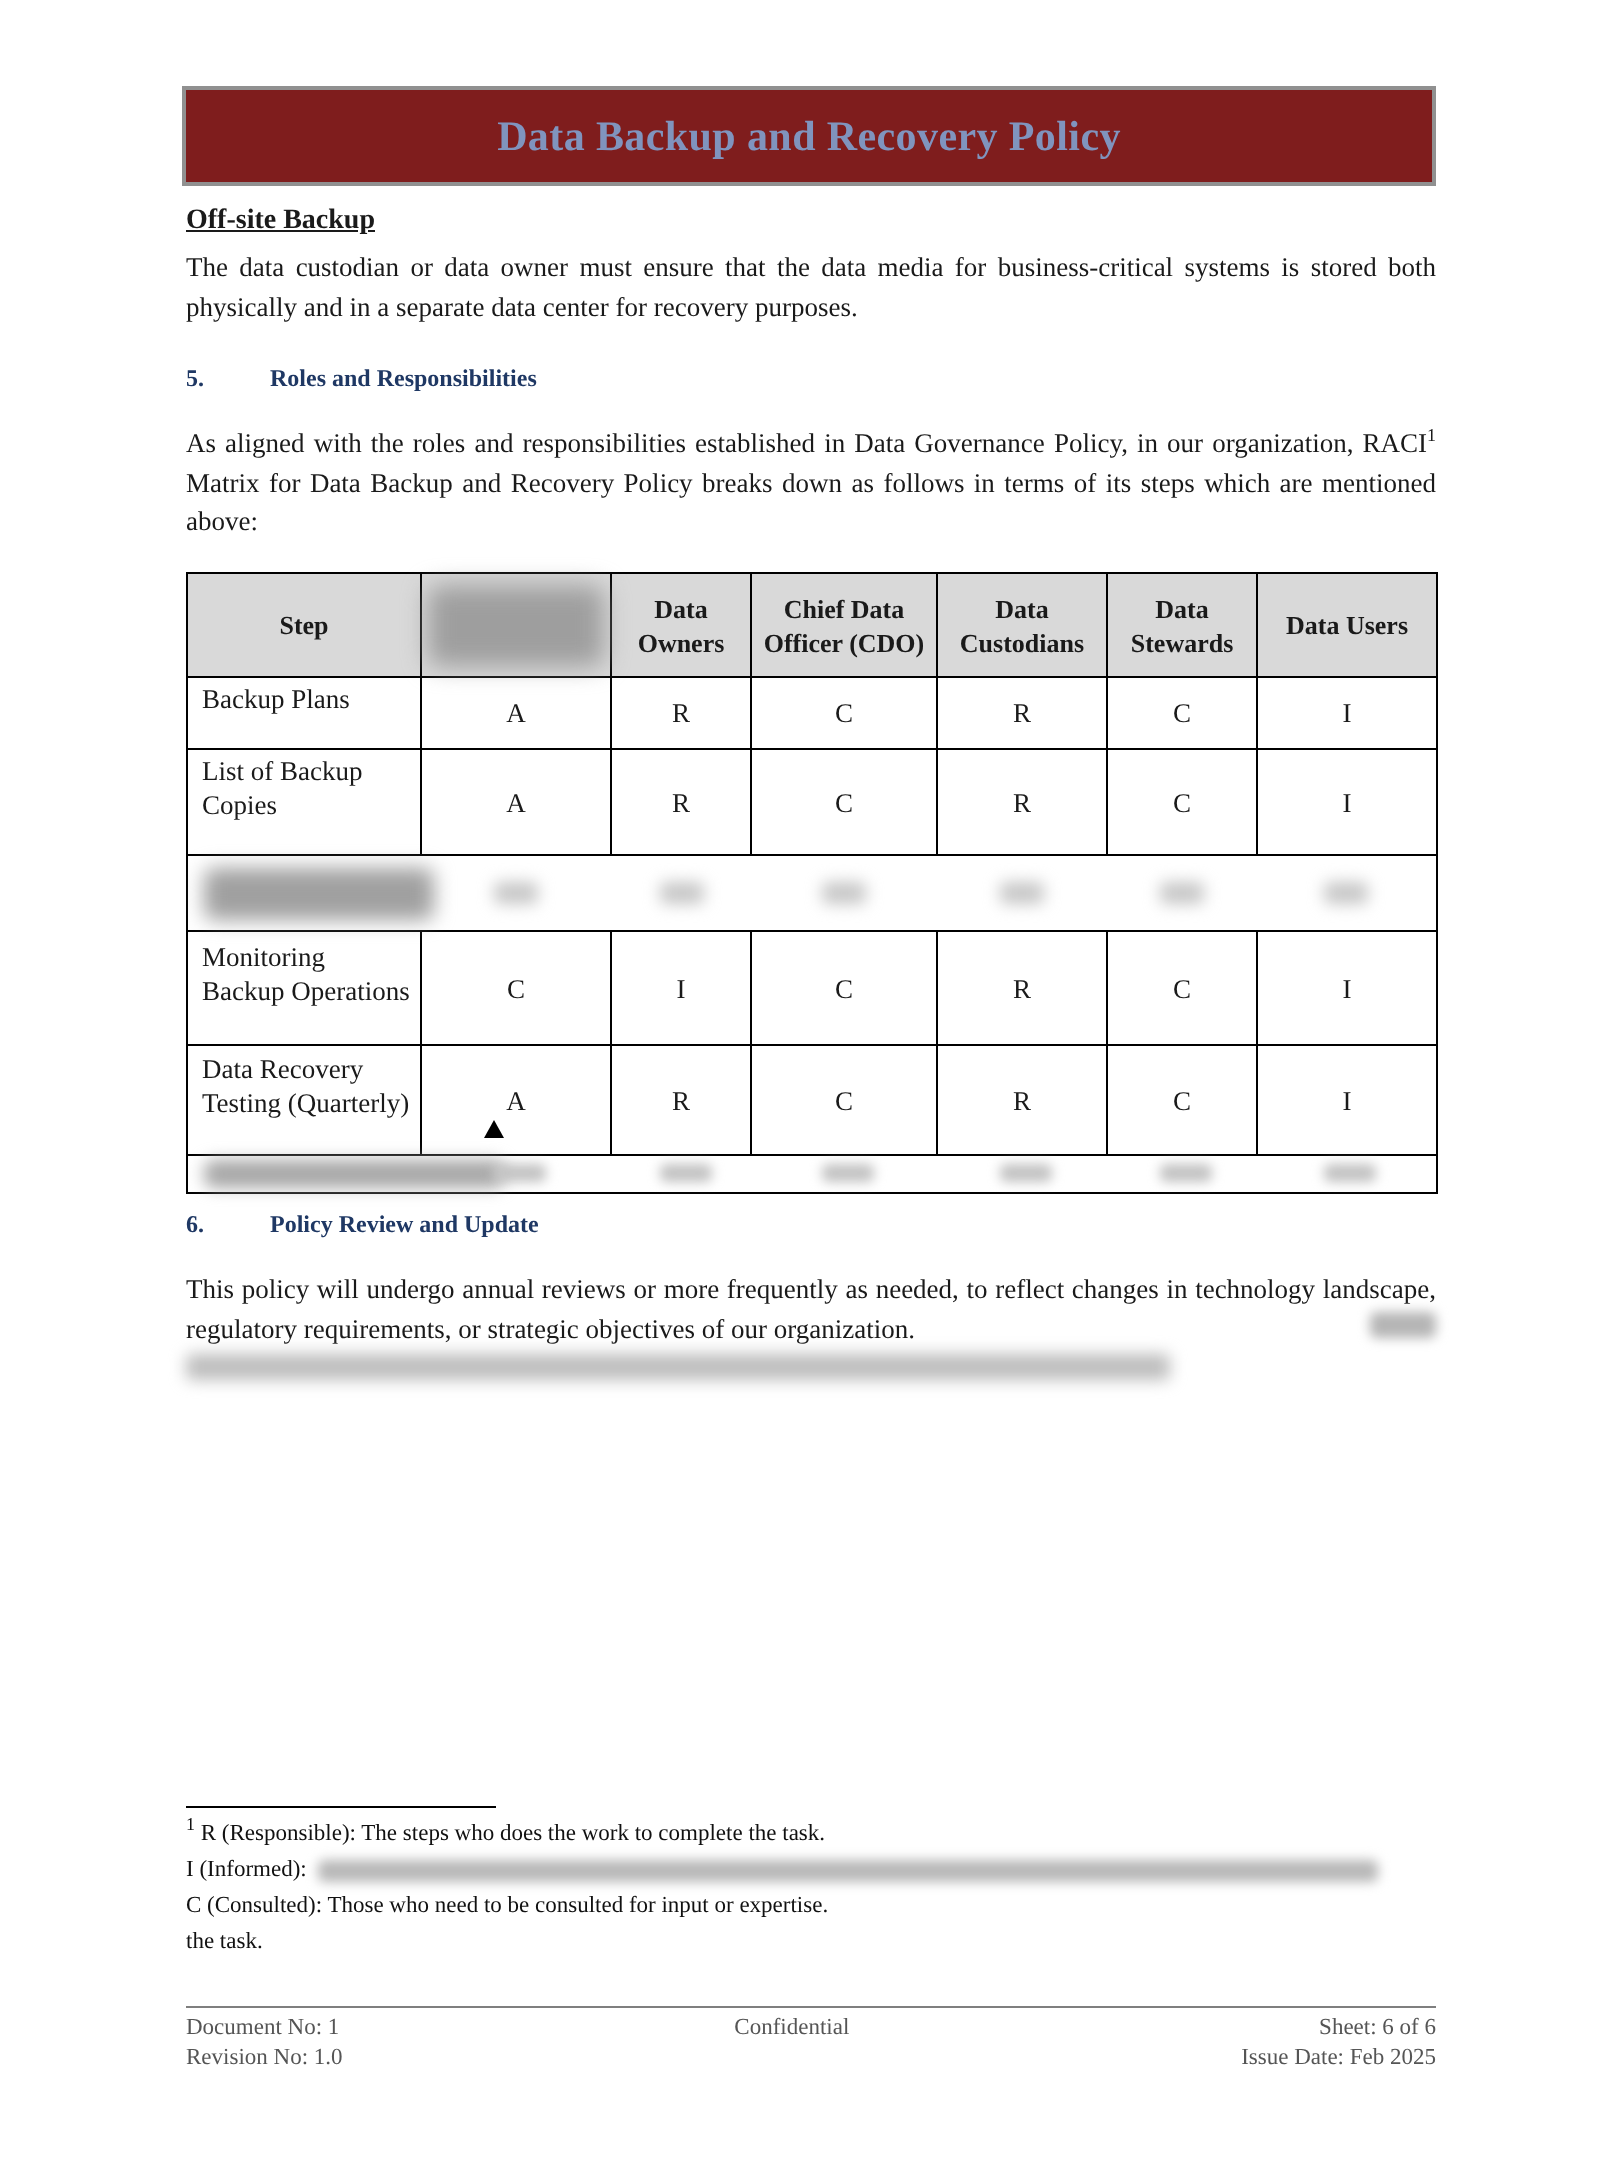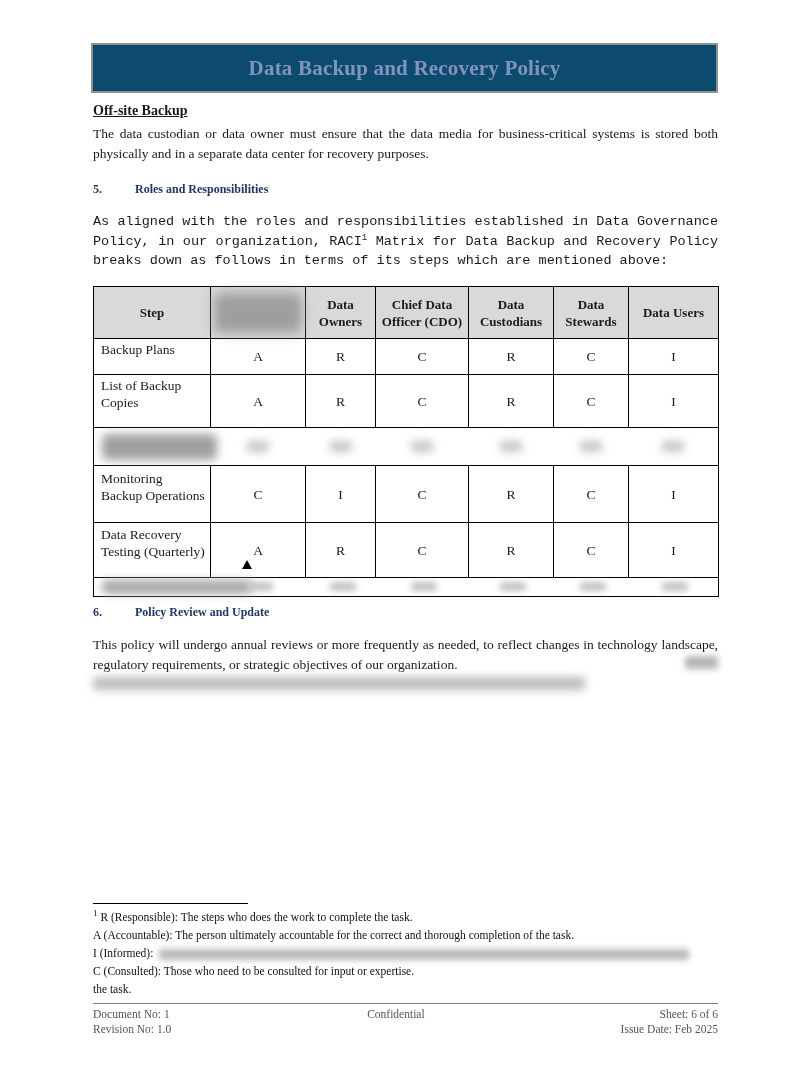--- a/index.html
+++ b/index.html
@@ -6,21 +6,21 @@
   html,body { background:#ffffff; }
   .page {
     position:relative; width:802px; height:1090px; background:#ffffff;
     font-family:"Liberation Serif","DejaVu Serif",serif; color:#1a1a1a;
     overflow:hidden;
   }
 
   
   .title-box {
     position:absolute; left:91px; top:43px; width:627px; height:50px;
-    background:#0c4a6e; border:2px solid #909090;
+    background:#7f1d1d; border:2px solid #909090;
     display:flex; align-items:center; justify-content:center;
   }
   .title-box h1 {
     font-size:21px; font-weight:bold; color:#8094BE; letter-spacing:.2px;
   }
 
   
   .offsite-heading {
     position:absolute; left:93px; top:103px;
     font-size:14px; font-weight:bold; text-decoration:underline;
@@ -34,21 +34,21 @@
   .sec-heading {
     position:absolute; left:93px; width:625px;
     font-size:12px; font-weight:bold; color:#1F3864;
   }
   .sec-heading .num { display:inline-block; width:42px; }
   .h5 { top:182px; }
   .h6 { top:605px; }
 
   .p5 {
     position:absolute; left:93px; top:212px; width:625px;
-    font-size:13.5px; line-height:19.5px; text-align:justify;font-family:Liberation Mono, monospace;
+    font-size:13.5px; line-height:19.5px; text-align:justify;
   }
   sup { font-size:9px; vertical-align:super; line-height:0; }
 
   
   .raci {
     position:absolute; left:93px; top:286px; width:625px;
     border-collapse:collapse; table-layout:fixed;
   }
   .raci th, .raci td {
     border:1.5px solid #000000; vertical-align:middle;
@@ -236,21 +236,20 @@
   </div>
   <div class="p6">
     <span>This policy will undergo annual reviews or more frequently as needed, to reflect changes in technology landscape, regulatory requirements, or strategic objectives of our organization.</span>
     <div class="end-blob"></div>
     <div class="line3-strip"></div>
   </div>
 
   <div class="footnotes">
     <div class="fn-divider"></div>
     <div><sup>1</sup> <span>R (Responsible): The steps who does the work to complete the task.</span></div>
-    <div>A (Accountable): The person ultimately accountable for the correct and thorough completion of the task.</div>
     <div><span>I (Informed):</span><span class="fn-strip"></span></div>
     <div>C (Consulted): Those who need to be consulted for input or expertise.</div>
     <div>the task.</div>
   </div>
 
   <div class="footer">
     <div class="fcol">
       <span>Document No: 1</span>
       <span>Revision No: 1.0</span>
     </div>

